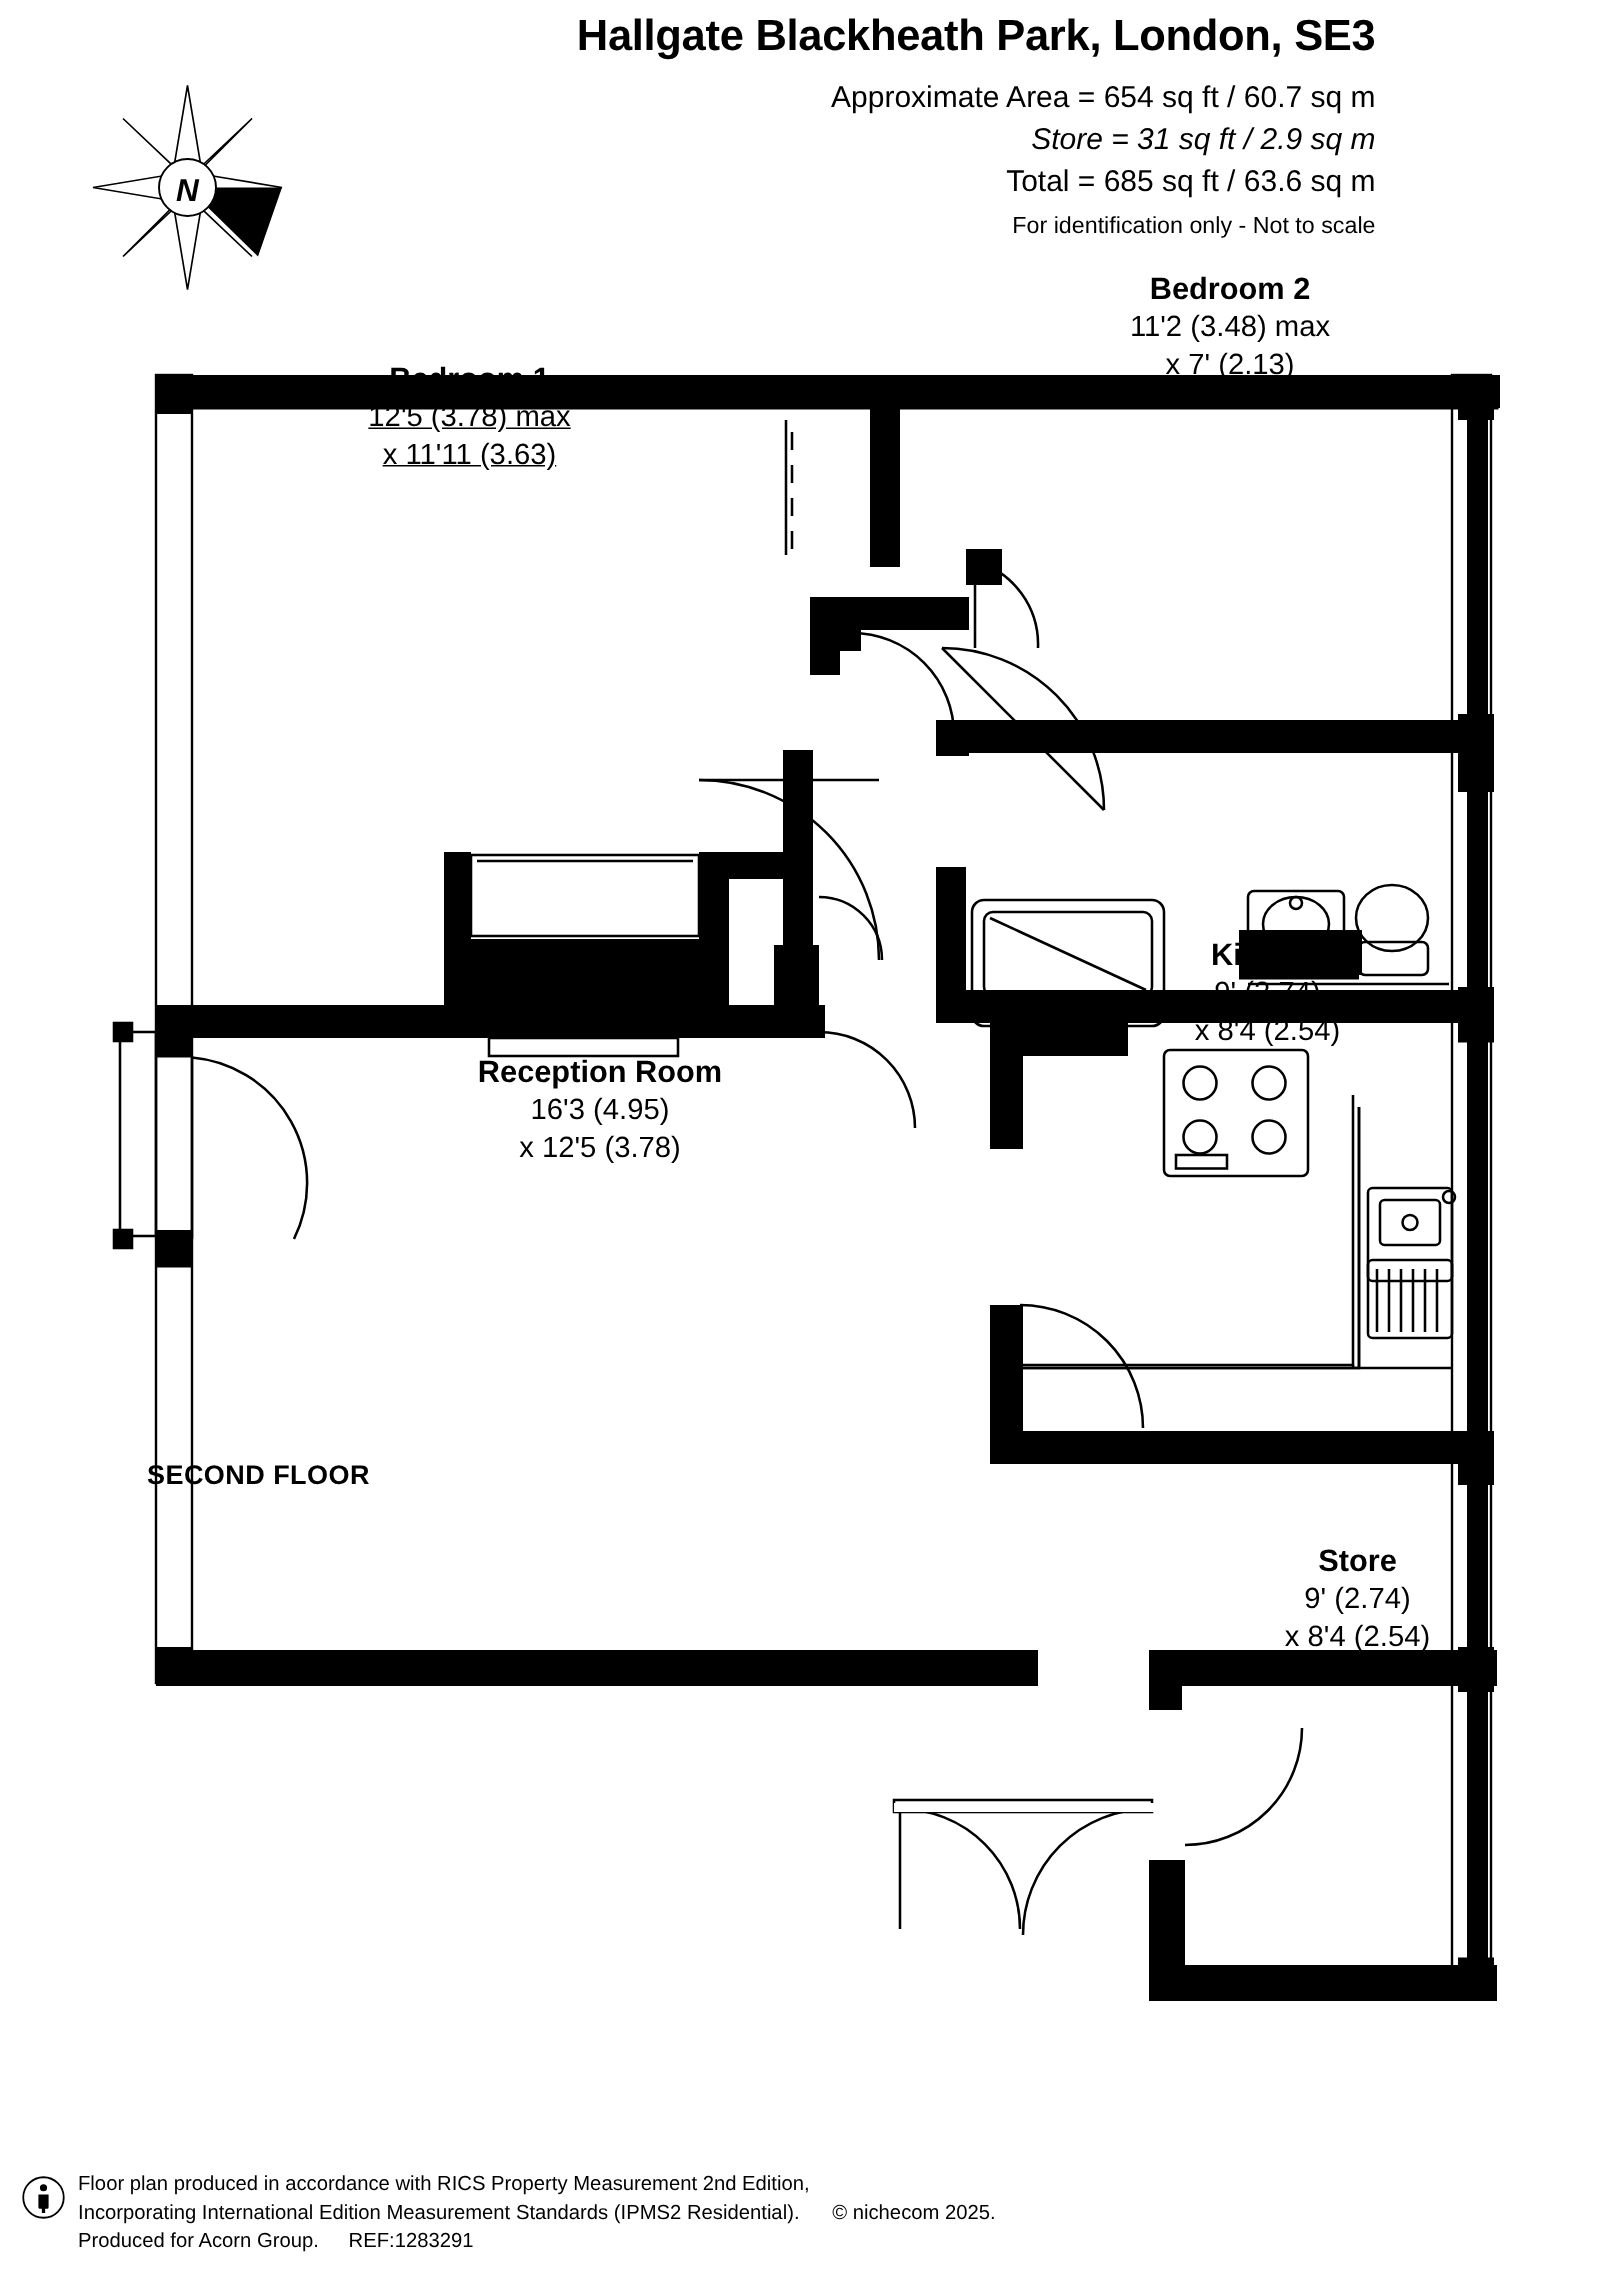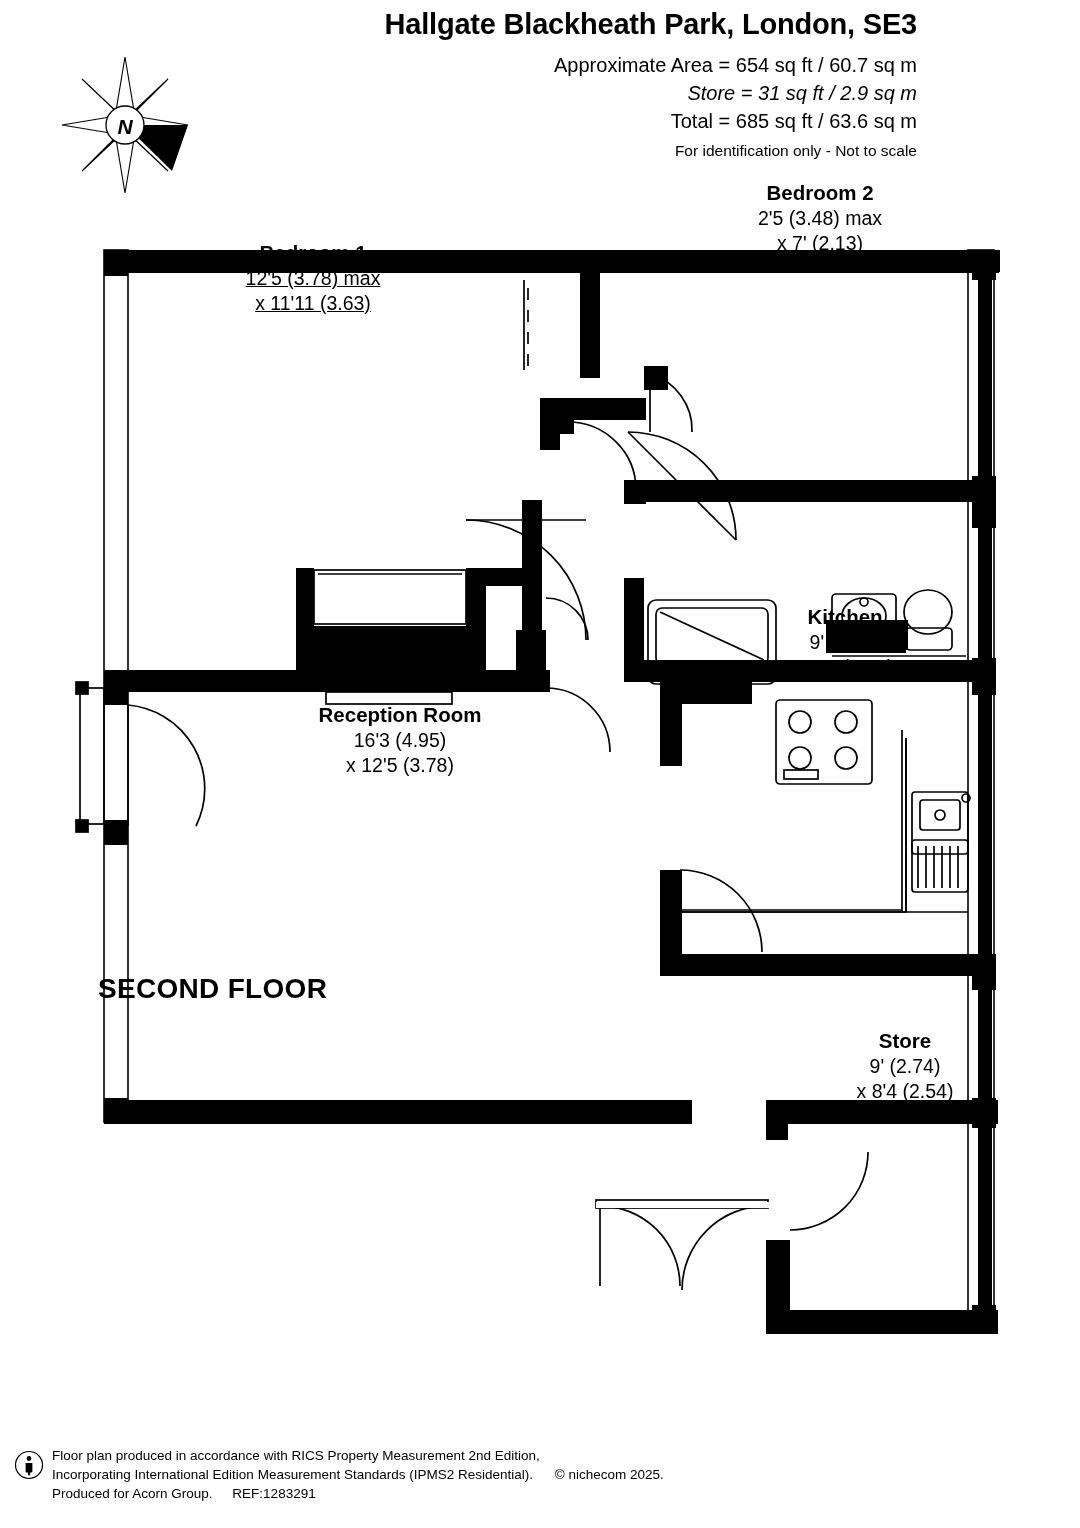--- a/index.html
+++ b/index.html
@@ -75,29 +75,29 @@
     font-size: 20.5px;
     font-weight: bold;
     display: block;
   }
   .room-label .d1, .room-label .d2 {
     font-size: 19.5px;
     display: block;
   }
   #lbl-bed1  { left: 168px; top: 240px; width: 290px; text-decoration: underline; }
   #lbl-bed2  { left: 660px; top: 180px; width: 320px; text-align: center; }
-  #lbl-kitchen { left: 700px; top: 604px; width: 290px; }
+  #lbl-kitchen { left: 700px; top: 624px; width: 290px; }
   #lbl-recep { left: 200px; top: 702px; width: 400px; }
   #lbl-store { left: 755px; top: 1028px; width: 300px; }
 
   #floor-title {
     position: absolute;
     left: 98px;
     top: 973px;
-    font-size: 28px;
+    font-size: 18px;
     font-weight: bold;
     letter-spacing: 0.3px;
   }
 
   
   #footer {
     position: absolute;
     left: 0;
     bottom: 14px;
     width: 1080px;
@@ -372,21 +372,21 @@
 </div>
 
 <div class="room-label" id="lbl-bed1">
   <span class="nm">Bedroom 1</span>
   <span class="d1">12'5 (3.78) max</span>
   <span class="d2">x 11'11 (3.63)</span>
 </div>
 
 <div class="room-label" id="lbl-bed2">
   <span class="nm">Bedroom 2</span>
-  <span class="d1">2'5 (3.48) max</span>
+  <span class="d1">11'2 (3.48) max</span>
   <span class="d2">x 7' (2.13)</span>
 </div>
 
 <div class="room-label" id="lbl-kitchen">
   <span class="nm">Kitchen</span>
   <span class="d1">9' (2.74)</span>
   <span class="d2">x 8'4 (2.54)</span>
 </div>
 
 <div class="room-label" id="lbl-recep">

